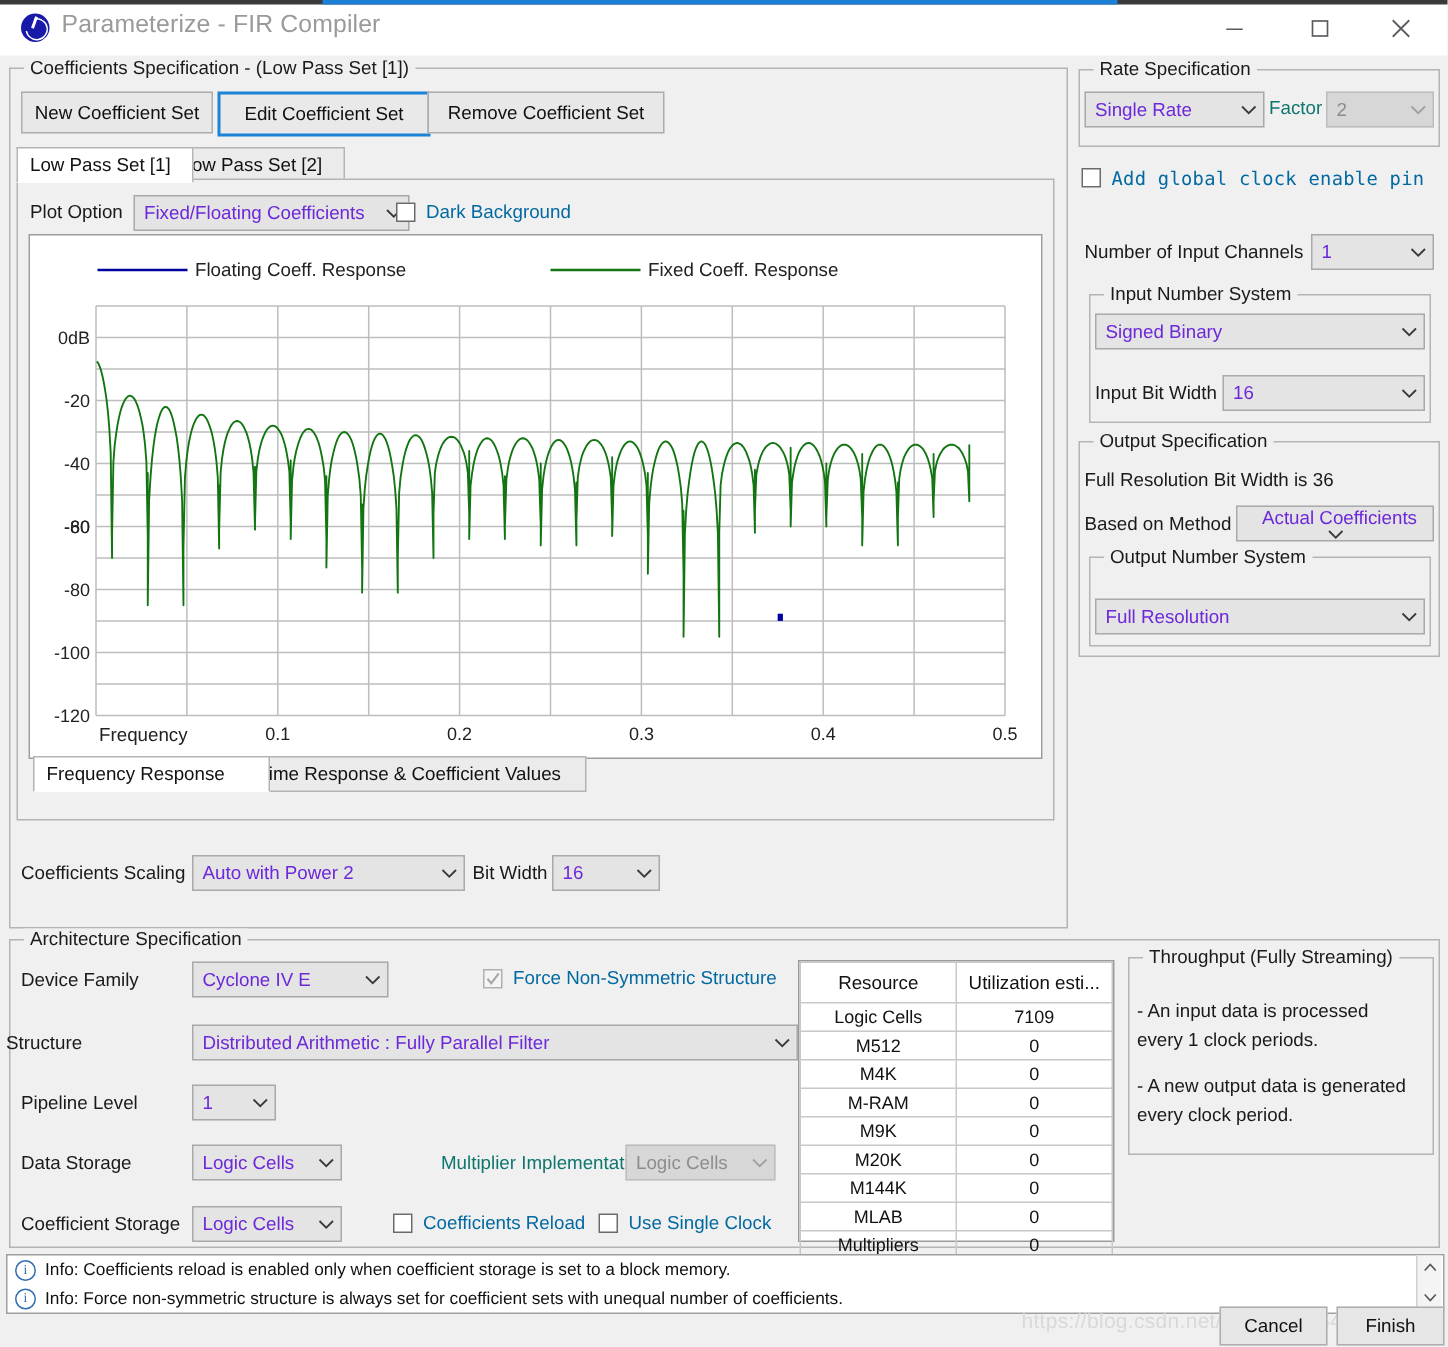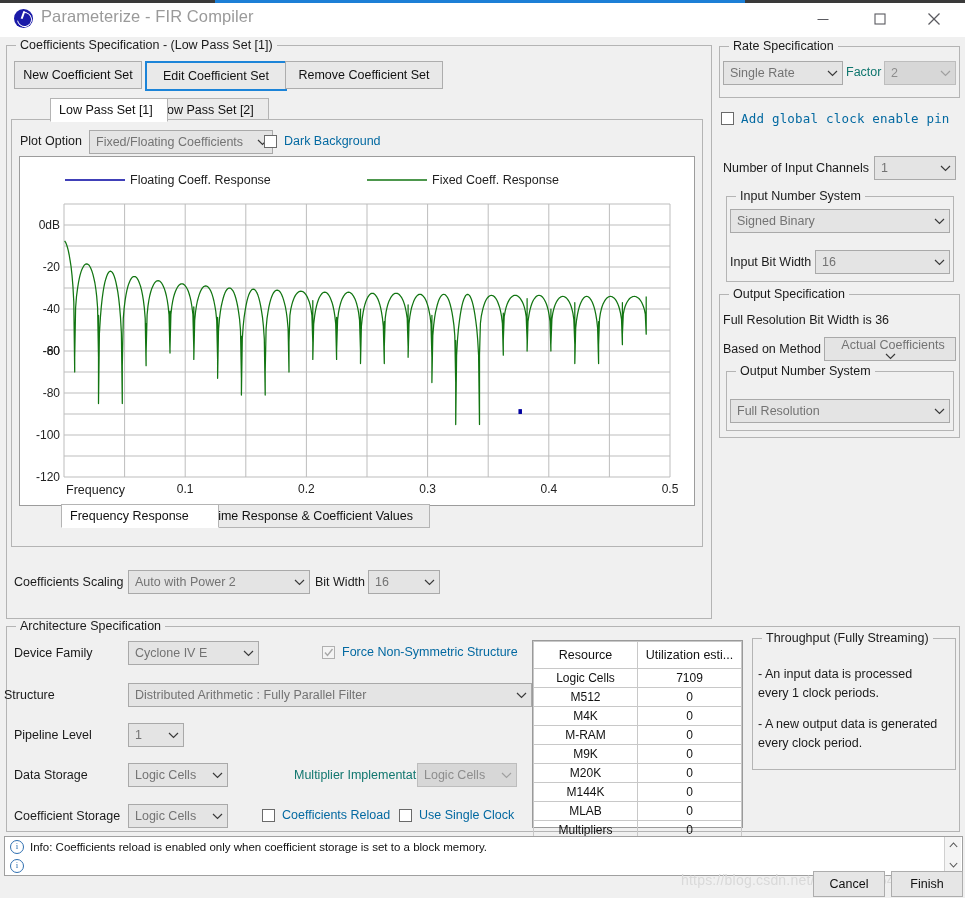--- a/index.html
+++ b/index.html
@@ -34,27 +34,27 @@
 
   
   .btn{position:absolute;background:#e8e8e8;border:1px solid #adadad;color:#111;
        font-size:12.5px;cursor:default;
        display:flex;align-items:center;justify-content:center;}
   .btn.sel{border:2px solid #1c84d8;background:#e9e9e9;}
 
   
   .tabstrip{position:absolute;}
   .tab{position:absolute;top:0;height:22px;background:#ebebeb;border:1px solid #b4b4b4;
-       display:flex;align-items:center;padding:0 8px;font-size:12.5px;cursor:default;color:#111;margin-left:39px;}
+       display:flex;align-items:center;padding:0 8px;font-size:12.5px;cursor:default;color:#111;}
   .tab.active{background:#ffffff;border-bottom-color:#ffffff;z-index:3;}
 
   
   .combo{position:absolute;background:#e4e4e4;border:1px solid #a9a9a9;height:22px;
       display:flex;align-items:center;cursor:default;}
-  .combo .ctext{flex:1;padding-left:6px;font-size:12.5px;color:#737373;white-space:nowrap;overflow:hidden;}
+  .combo .ctext{flex:1;padding-left:6px;font-size:12.5px;color:#6d28d9;white-space:nowrap;overflow:hidden;}
   .combo .carrow{width:20px;display:flex;align-items:center;justify-content:center;}
   .combo.disabled{background:#d7d7d7;color:#8d8d8d;border-color:#bdbdbd;}
   .combo.disabled .ctext{color:#8d8d8d;}
   .chev{display:block;}
 
   
   .cbox{position:absolute;display:flex;align-items:center;cursor:default;}
   .cbox .box{width:13px;height:13px;border:1px solid #6a6a6a;background:#fff;box-sizing:border-box;
       position:relative;flex:0 0 auto;}
   .cbox .box.dis{border-color:#b0b0b0;background:#f4f4f4;}
@@ -481,20 +481,21 @@
     <div>every clock period.</div>
   </div>
 
   <div class="msgbox" style="left:4px;top:836px;width:957px;height:38px;">
     <div class="msgrow">
       <span class="infoicon">i</span>
       <span>Info: Coefficients reload is enabled only when coefficient storage is set to a block memory.</span>
     </div>
     <div class="msgrow">
       <span class="infoicon">i</span>
+      <span>Info: Force non-symmetric structure is always set for coefficient sets with unequal number of coefficients.</span>
     </div>
   </div>
   <div class="vscroll" style="left:944px;top:837px;width:16px;height:36px;">
     <div class="vsarrow" style="top:0;">
       <svg width="9" height="6" viewBox="0 0 9 6">
           <polyline points="0.8,5 4.5,1 8.2,5" fill="none" stroke="#555" stroke-width="1.1"></polyline>
         </svg>
     </div>
     <div class="vsarrow" style="top:20px;">
       <svg width="9" height="6" viewBox="0 0 9 6">

